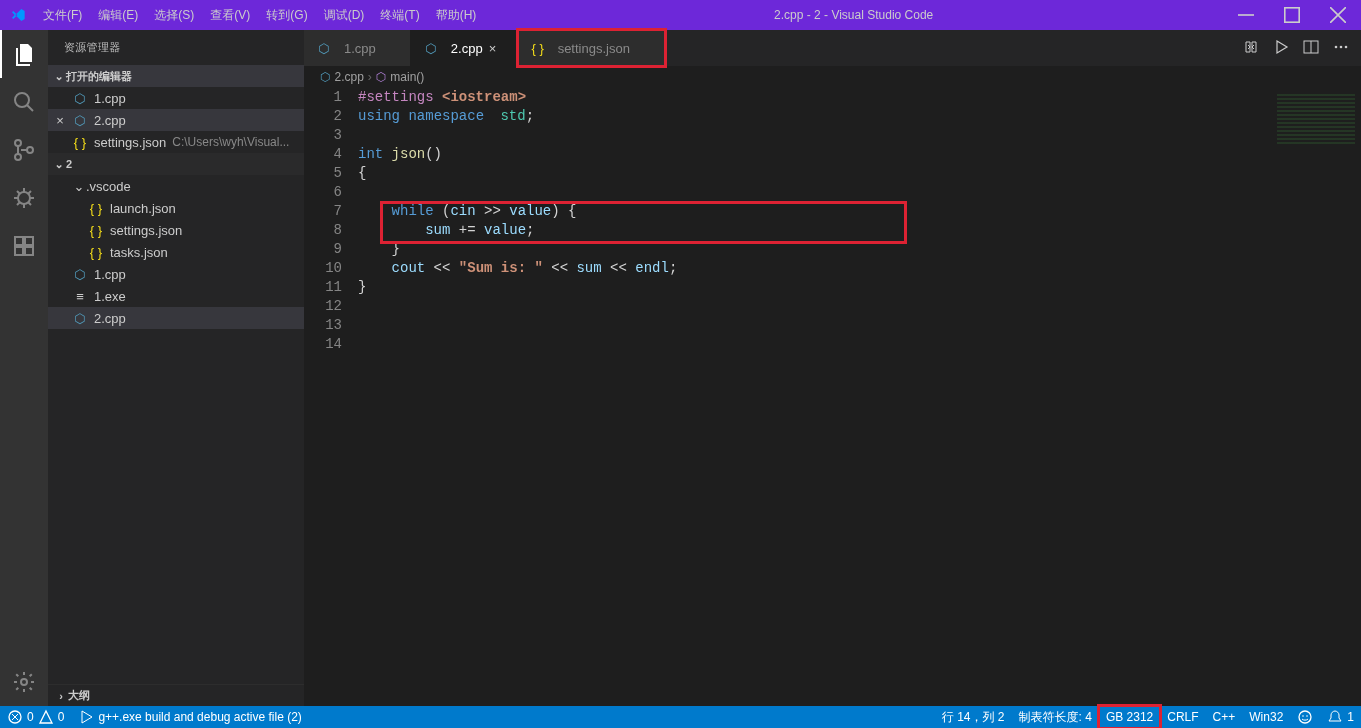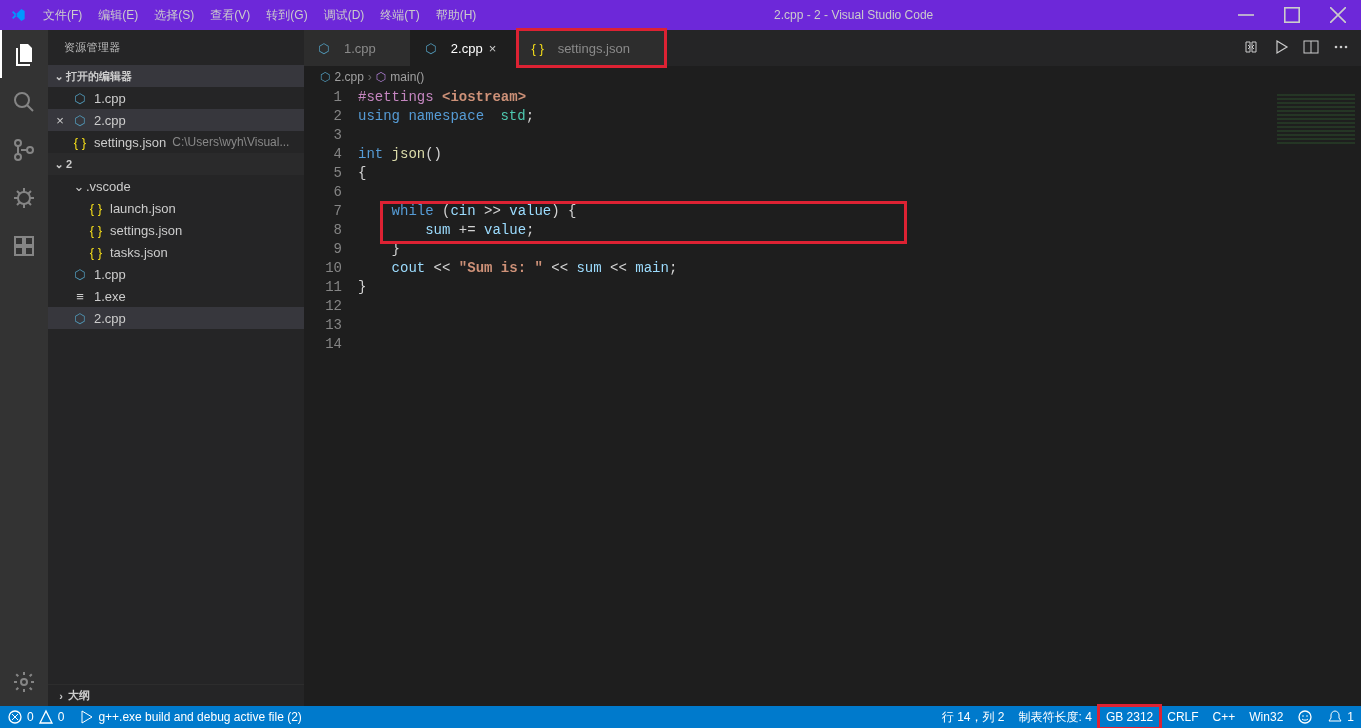--- a/index.html
+++ b/index.html
@@ -386,21 +386,21 @@
         <div class="hl-box" style="left:26px; top:113px; width:527px; height:43px;"></div>
       <div class="line"><span class="tok-pp">#settings </span><span class="tok-str">&lt;iostream&gt;</span></div>
           <div class="line"><span class="tok-kw">using </span><span class="tok-kw">namespace </span><span class="tok-ns">std</span><span class="tok-op">;</span></div>
           <div class="line"><span class="tok-op"></span></div>
           <div class="line"><span class="tok-type">int </span><span class="tok-fn">json</span><span class="tok-op">()</span></div>
           <div class="line"><span class="tok-op">{</span></div>
           <div class="line"><span class="tok-op">    </span></div>
           <div class="line"><span class="tok-op">    </span><span class="tok-kw">while</span><span class="tok-op"> (</span><span class="tok-var">cin</span><span class="tok-op"> &gt;&gt; </span><span class="tok-var">value</span><span class="tok-op">) {</span></div>
           <div class="line"><span class="tok-op">        </span><span class="tok-var">sum</span><span class="tok-op"> += </span><span class="tok-var">value</span><span class="tok-op">;</span></div>
           <div class="line"><span class="tok-op">    }</span></div>
-          <div class="line"><span class="tok-op">    </span><span class="tok-var">cout</span><span class="tok-op"> &lt;&lt; </span><span class="tok-str">"Sum is: "</span><span class="tok-op"> &lt;&lt; </span><span class="tok-var">sum</span><span class="tok-op"> &lt;&lt; </span><span class="tok-var">main</span><span class="tok-op">;</span></div>
+          <div class="line"><span class="tok-op">    </span><span class="tok-var">cout</span><span class="tok-op"> &lt;&lt; </span><span class="tok-str">"Sum is: "</span><span class="tok-op"> &lt;&lt; </span><span class="tok-var">sum</span><span class="tok-op"> &lt;&lt; </span><span class="tok-var">endl</span><span class="tok-op">;</span></div>
           <div class="line"><span class="tok-op">}</span></div>
         </div>
       <div class="minimap">
         <div class="mm-content"></div>
       </div>
     </div>
   </div>
 </div>
 
 <div class="statusbar">

